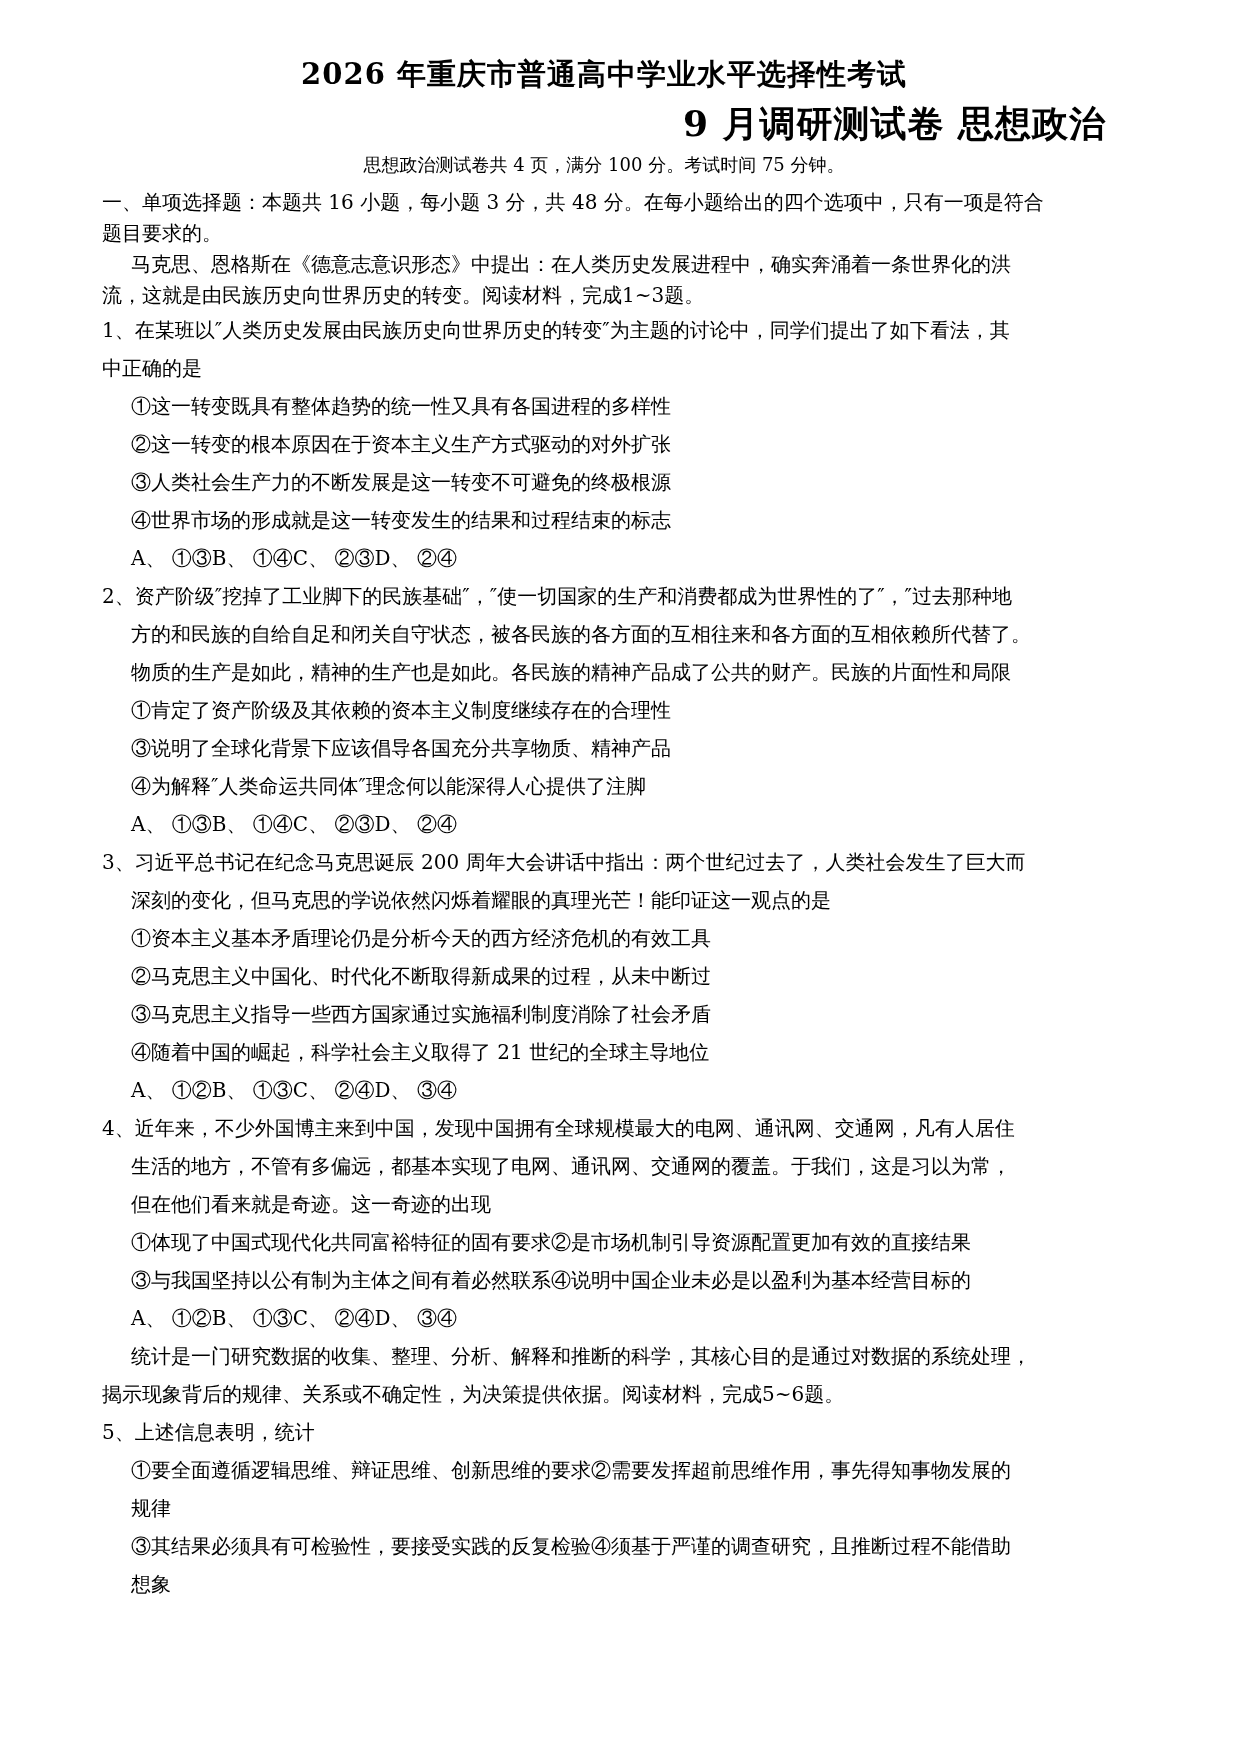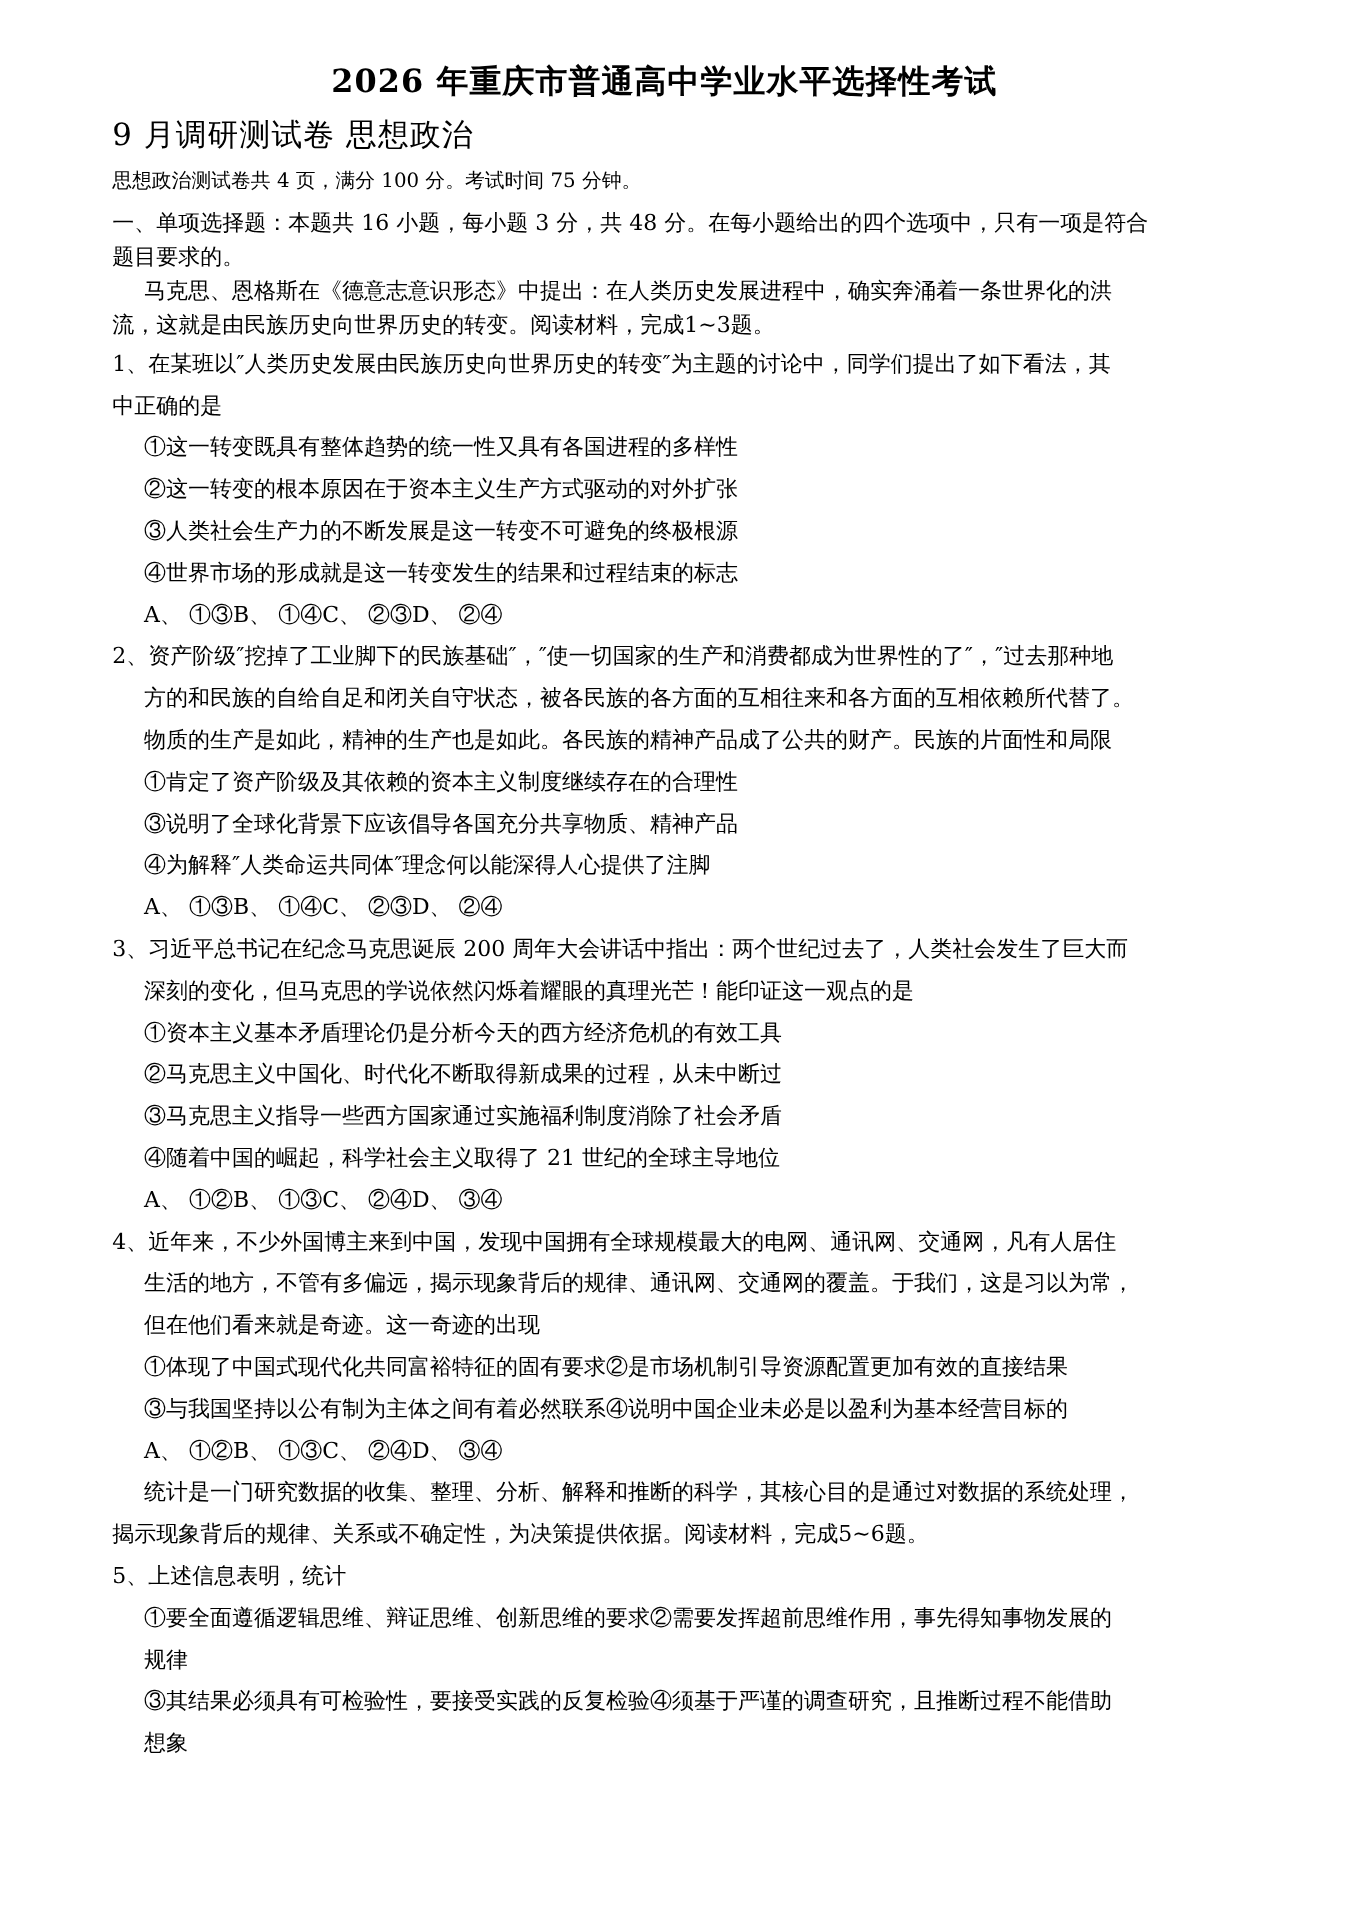--- a/index.html
+++ b/index.html
@@ -21,30 +21,31 @@
     padding: 55px 98px 0 102px;
   }
   .title-1 {
     font-size: 29px;
     font-weight: 700;
     line-height: 38px;
     text-align: center;
     letter-spacing: 1px;
   }
   .title-2 {
-    font-size: 28px;
-    font-weight: 400;
+    font-size: 36px;
+    font-weight: 700;
     line-height: 36px;
-    text-align: left;
+    text-align: right;
     margin-top: 12px;
     letter-spacing: 1px;
   }
   .exam-info {
     font-size: 18px;
     line-height: 24px;
+    text-align: center;
     margin-top: 12px;
   }
   .body-text {
     margin-top: 10px;
   }
   .line {
     font-size: 20px;
     line-height: 38px;
     white-space: pre;
     text-align: left;
@@ -87,21 +88,21 @@
         <div class="line ind">④为解释″人类命运共同体″理念何以能深得人心提供了注脚</div>
         <div class="line ind">A、 ①③B、 ①④C、 ②③D、 ②④</div>
         <div class="line">3、习近平总书记在纪念马克思诞辰 200 周年大会讲话中指出：两个世纪过去了，人类社会发生了巨大而</div>
         <div class="line ind">深刻的变化，但马克思的学说依然闪烁着耀眼的真理光芒！能印证这一观点的是</div>
         <div class="line ind">①资本主义基本矛盾理论仍是分析今天的西方经济危机的有效工具</div>
         <div class="line ind">②马克思主义中国化、时代化不断取得新成果的过程，从未中断过</div>
         <div class="line ind">③马克思主义指导一些西方国家通过实施福利制度消除了社会矛盾</div>
         <div class="line ind">④随着中国的崛起，科学社会主义取得了 21 世纪的全球主导地位</div>
         <div class="line ind">A、 ①②B、 ①③C、 ②④D、 ③④</div>
         <div class="line">4、近年来，不少外国博主来到中国，发现中国拥有全球规模最大的电网、通讯网、交通网，凡有人居住</div>
-        <div class="line ind">生活的地方，不管有多偏远，揭示现象背后的规律、通讯网、交通网的覆盖。于我们，这是习以为常，</div>
+        <div class="line ind">生活的地方，不管有多偏远，都基本实现了电网、通讯网、交通网的覆盖。于我们，这是习以为常，</div>
         <div class="line ind">但在他们看来就是奇迹。这一奇迹的出现</div>
         <div class="line ind">①体现了中国式现代化共同富裕特征的固有要求②是市场机制引导资源配置更加有效的直接结果</div>
         <div class="line ind">③与我国坚持以公有制为主体之间有着必然联系④说明中国企业未必是以盈利为基本经营目标的</div>
         <div class="line ind">A、 ①②B、 ①③C、 ②④D、 ③④</div>
         <div class="line ind">统计是一门研究数据的收集、整理、分析、解释和推断的科学，其核心目的是通过对数据的系统处理，</div>
         <div class="line">揭示现象背后的规律、关系或不确定性，为决策提供依据。阅读材料，完成5~6题。</div>
         <div class="line">5、上述信息表明，统计</div>
         <div class="line ind">①要全面遵循逻辑思维、辩证思维、创新思维的要求②需要发挥超前思维作用，事先得知事物发展的</div>
         <div class="line ind">规律</div>
         <div class="line ind">③其结果必须具有可检验性，要接受实践的反复检验④须基于严谨的调查研究，且推断过程不能借助</div>

